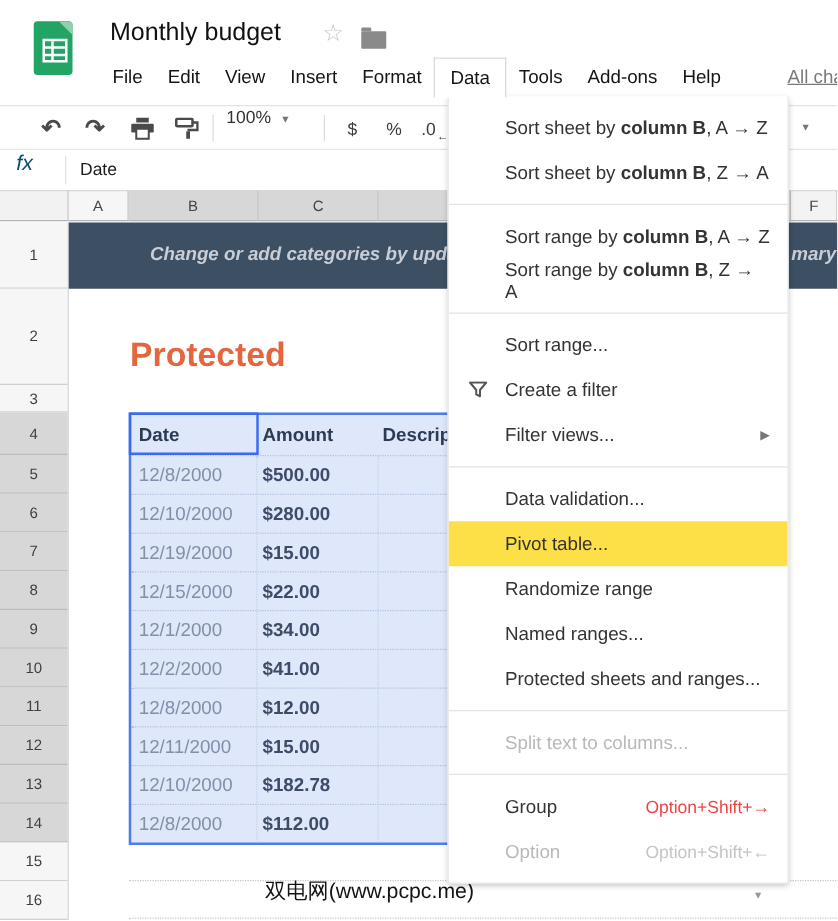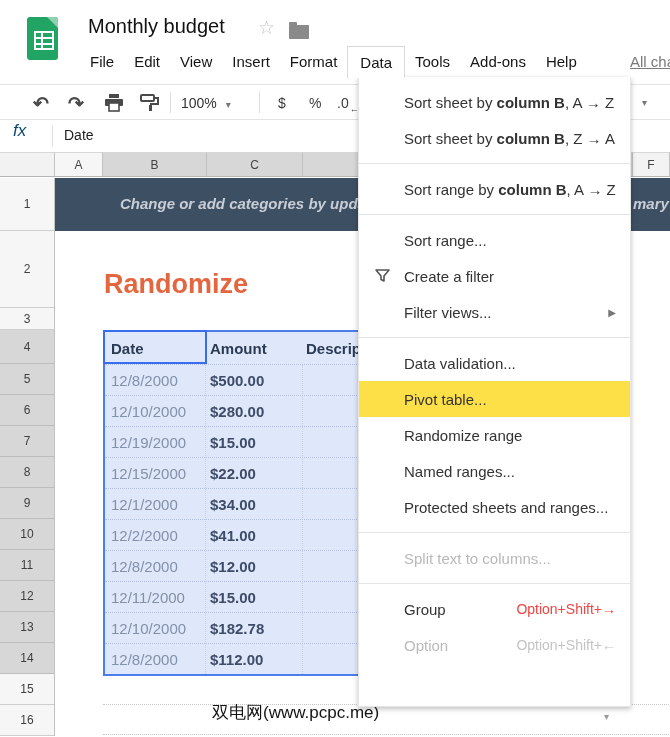--- a/index.html
+++ b/index.html
@@ -21,21 +21,21 @@
   .menubar{position:absolute;left:80px;top:46px;display:flex;height:32px;align-items:stretch;font-size:15px;color:#151515;}
   .mb-item{padding:0 10px;line-height:31px;cursor:default;}
   .mb-item.open{background:#fff;border:1px solid #d9d9d9;border-bottom:none;padding:0 12px;position:relative;z-index:60;}
   .saved-link{position:absolute;left:630px;top:53px;font-size:15px;color:#7a7a7a;text-decoration:underline;white-space:nowrap;}
 
   
   .toolbar{position:absolute;left:0;top:84px;width:670px;height:36px;border-top:1px solid #e3e3e3;
        border-bottom:1px solid #e3e3e3;box-sizing:border-box;background:#fff;}
   .tb-glyph{position:absolute;font-size:19px;font-weight:bold;color:#4a4a4a;line-height:1;}
   .tb-sep{position:absolute;top:7px;width:1px;height:21px;background:#dcdcdc;}
-  .tb-zoom{position:absolute;left:181px;top:10px;font-size:14px;color:#333;}
+  .tb-zoom{position:absolute;left:181px;top:0;font-size:14px;color:#333;}
   .tb-zoom .caret{font-size:10px;color:#777;margin-left:9px;}
   .tb-text{position:absolute;top:10px;font-size:14px;color:#3c3c3c;}
   .tb-dec .sub{font-size:9px;color:#3c3c3c;position:relative;top:4px;left:1px;}
   .tb-more{position:absolute;left:642px;top:13px;font-size:10px;color:#777;line-height:1;}
   .tb-svg{position:absolute;}
 
   
   .formula-bar{position:absolute;left:0;top:120px;width:670px;height:32px;background:#fff;}
   .fx{position:absolute;left:13px;top:1px;font-family:Liberation Sans, sans-serif;font-style:italic;font-size:17px;color:#0c4a6e;}
   .fx-sep{position:absolute;left:52px;top:5px;width:1px;height:22px;background:#e0e0e0;}
@@ -177,21 +177,21 @@
       <div class="row-h sel" style="height: 31px;">14</div>
       <div class="row-h" style="height: 31px;">15</div>
       <div class="row-h" style="height: 31px;">16</div>
     </div>
 
   <div class="sheet">
     <div class="banner">
       <span class="banner-left">Change or add categories by updating t</span>
       <span class="banner-right">mary s</span>
     </div>
-    <div class="expenses">Randomize</div>
+    <div class="expenses">Protected</div>
 
     <div class="exp-table">
       <div class="t-vline" style="left:100px;"></div>
       <div class="t-vline" style="left:197px;"></div>
       <div class="t-head">
         <span class="h-date">Date</span>
         <span class="h-amount">Amount</span>
         <span class="h-desc">Descrip</span>
       </div>
       <div id="table-body">
@@ -249,20 +249,23 @@
       <div class="menu-item">
         <span class="mi-label"><span>Sort sheet by </span><span class="b">column B</span><span>, A → Z</span></span>
       </div>
       <div class="menu-item">
         <span class="mi-label"><span>Sort sheet by </span><span class="b">column B</span><span>, Z → A</span></span>
       </div>
       <div class="menu-sep"></div>
       <div class="menu-item">
         <span class="mi-label"><span>Sort range by </span><span class="b">column B</span><span>, A → Z</span></span>
       </div>
+      <div class="menu-item">
+        <span class="mi-label"><span>Sort range by </span><span class="b">column B</span><span>, Z → A</span></span>
+      </div>
       <div class="menu-sep"></div>
       <div class="menu-item">
         <span class="mi-label"><span>Sort range...</span></span>
       </div>
       <div class="menu-item">
         <span class="mi-icon"><svg width="15" height="14" viewBox="0 0 15 14">
             <path d="M1 1 H14 L9 7 V12 L6 10.5 V7 Z" fill="none" stroke="#555" stroke-width="1.6" stroke-linejoin="round"></path>
           </svg></span>
         <span class="mi-label"><span>Create a filter</span></span>
       </div>

